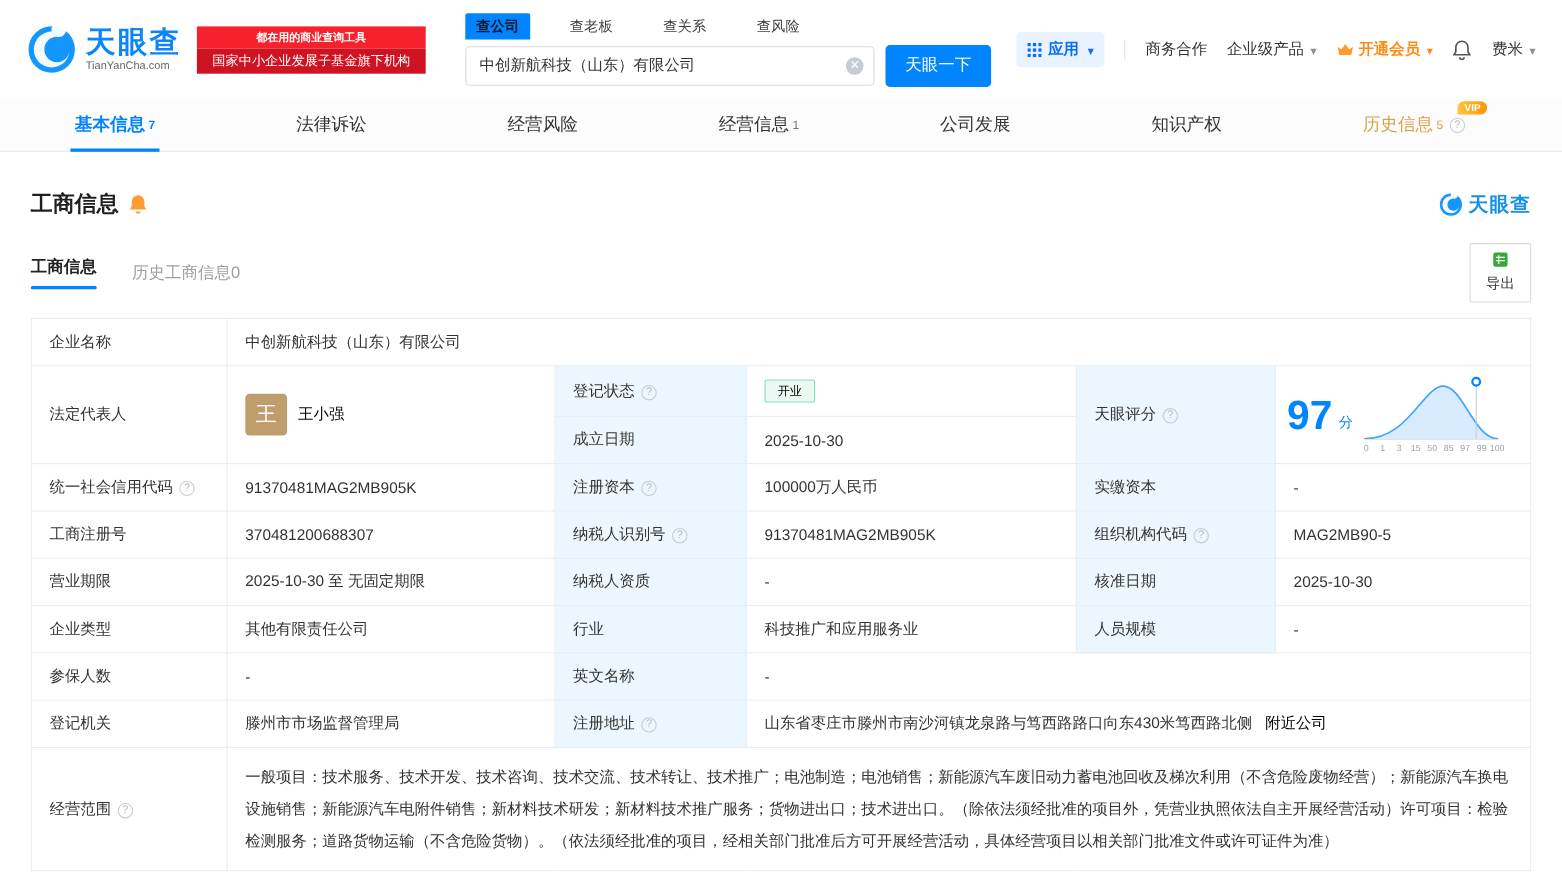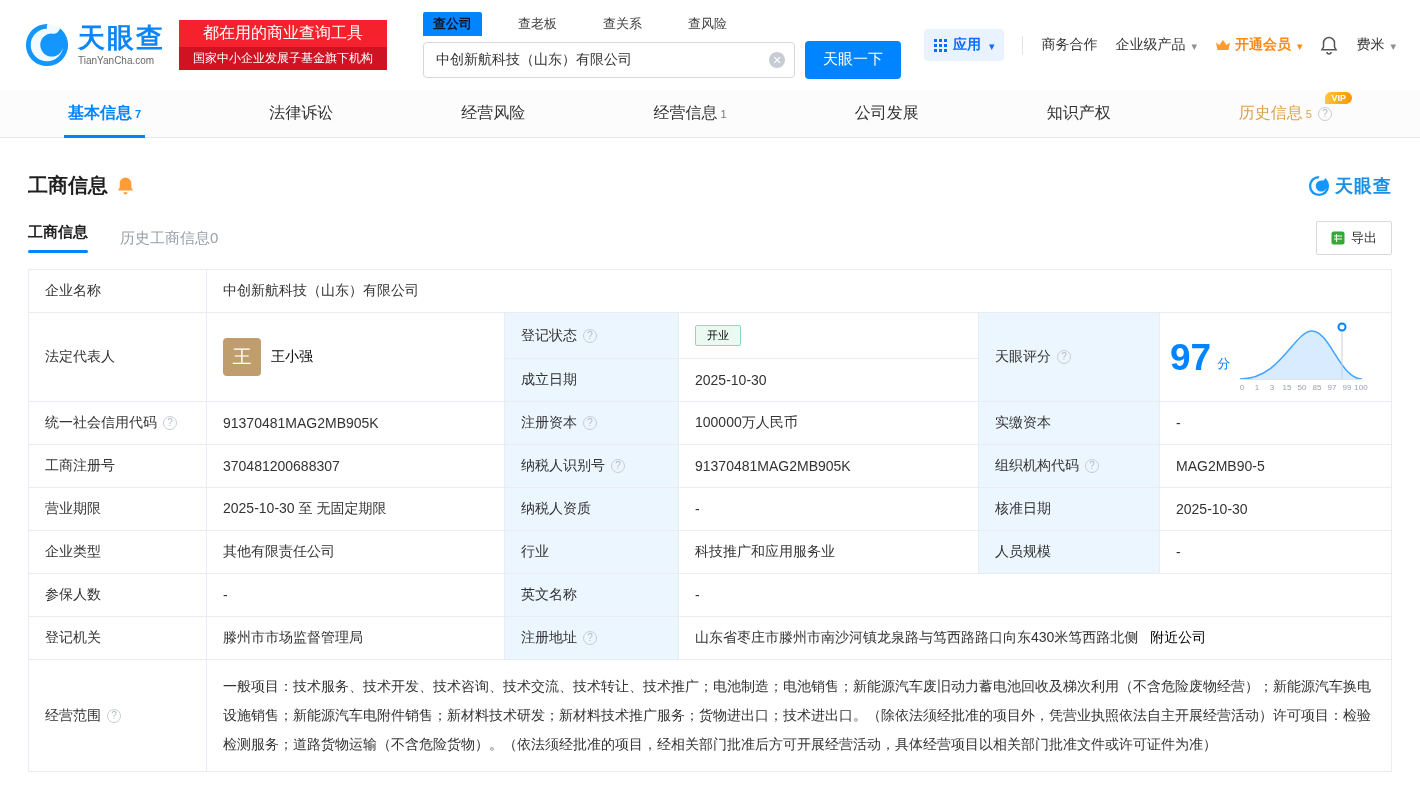--- a/index.html
+++ b/index.html
@@ -5,21 +5,21 @@
   * { box-sizing: border-box; margin: 0; padding: 0; }
   html,body { width:1420px; height:804px; overflow:hidden; background:#fff;
     font-family:"Liberation Sans","DejaVu Sans",sans-serif; color:#333; }
 
   
   .topbar { display:flex; align-items:center; height:90px; padding:0 24px; background:#fff; }
   .logo { display:flex; align-items:center; gap:8px; cursor:pointer; }
   .logo-text-big { font-size:27px; font-weight:bold; color:#0b86f8; letter-spacing:2px; line-height:1; }
   .logo-domain { font-size:10px; color:#666; margin-top:3px; }
   .promo { margin-left:14px; width:208px; text-align:center; color:#fff; }
-  .promo-line1 { background:#f5222d; font-size:16px; font-weight:normal; padding:3px 0; }
+  .promo-line1 { background:#f5222d; font-size:10px; font-weight:bold; padding:3px 0; }
   .promo-line2 { background:#cf1322; font-size:12px; padding:3px 4px; }
 
   .search-wrap { margin-left:36px; }
   .search-tabs { display:flex; align-items:flex-end; gap:26px; height:24px; }
   .search-tab { font-size:13px; color:#404040; cursor:pointer; padding:3px 10px; }
   .search-tab.active { background:#0084ff; color:#0f172a; border-radius:2px 2px 0 0; font-weight:bold; }
   .search-row { display:flex; align-items:center; margin-top:5px; }
   .search-box { position:relative; }
   .search-input { width:372px; height:36px; border:1px solid #d4d9e0; border-radius:4px;
      padding:0 34px 0 12px; font-size:14px; color:#333; outline:none;
@@ -67,21 +67,21 @@
   .brand-small { margin-left:auto; display:flex; align-items:center; gap:5px; }
   .brand-small-text { font-size:18px; font-weight:bold; color:#1790e8; letter-spacing:1px; }
 
   .subtab-row { display:flex; align-items:center; margin-top:22px; }
   .subtab { font-size:15px; cursor:pointer; }
   .subtab.active { font-weight:bold; color:#222; }
   .subtab.active .underline { display:block; height:3px; background:#0084ff; border-radius:2px; margin-top:8px; }
   .subtab.inactive { color:#9aa0a8; margin-left:32px; }
   .export-btn { margin-left:auto; display:flex; align-items:center; gap:6px; border:1px solid #d9d9d9;
      background:#fff; border-radius:2px; padding:7px 14px; font-size:13px; color:#333; cursor:pointer;
-     font-family:"Liberation Sans","DejaVu Sans",sans-serif; }
+     font-family:"Liberation Sans","DejaVu Sans",sans-serif;flex-direction:column; }
 
   
   table.info-table { width:100%; border-collapse:collapse; margin-top:14px; font-size:14px; }
   .info-table td { border:1px solid #e8edf3; padding:12px 16px; vertical-align:middle; color:#333; }
   .info-table td.lbl { color:#333; }
   .info-table td.lblblue { background:#ecf6fe; }
   .rep { display:flex; align-items:center; gap:10px; }
   .avatar { width:38px; height:38px; background:#bf9d6d; color:#fff; font-size:19px;
      display:flex; align-items:center; justify-content:center; border-radius:4px; }
   a.link { color:#000000; text-decoration:none; cursor:pointer; }

